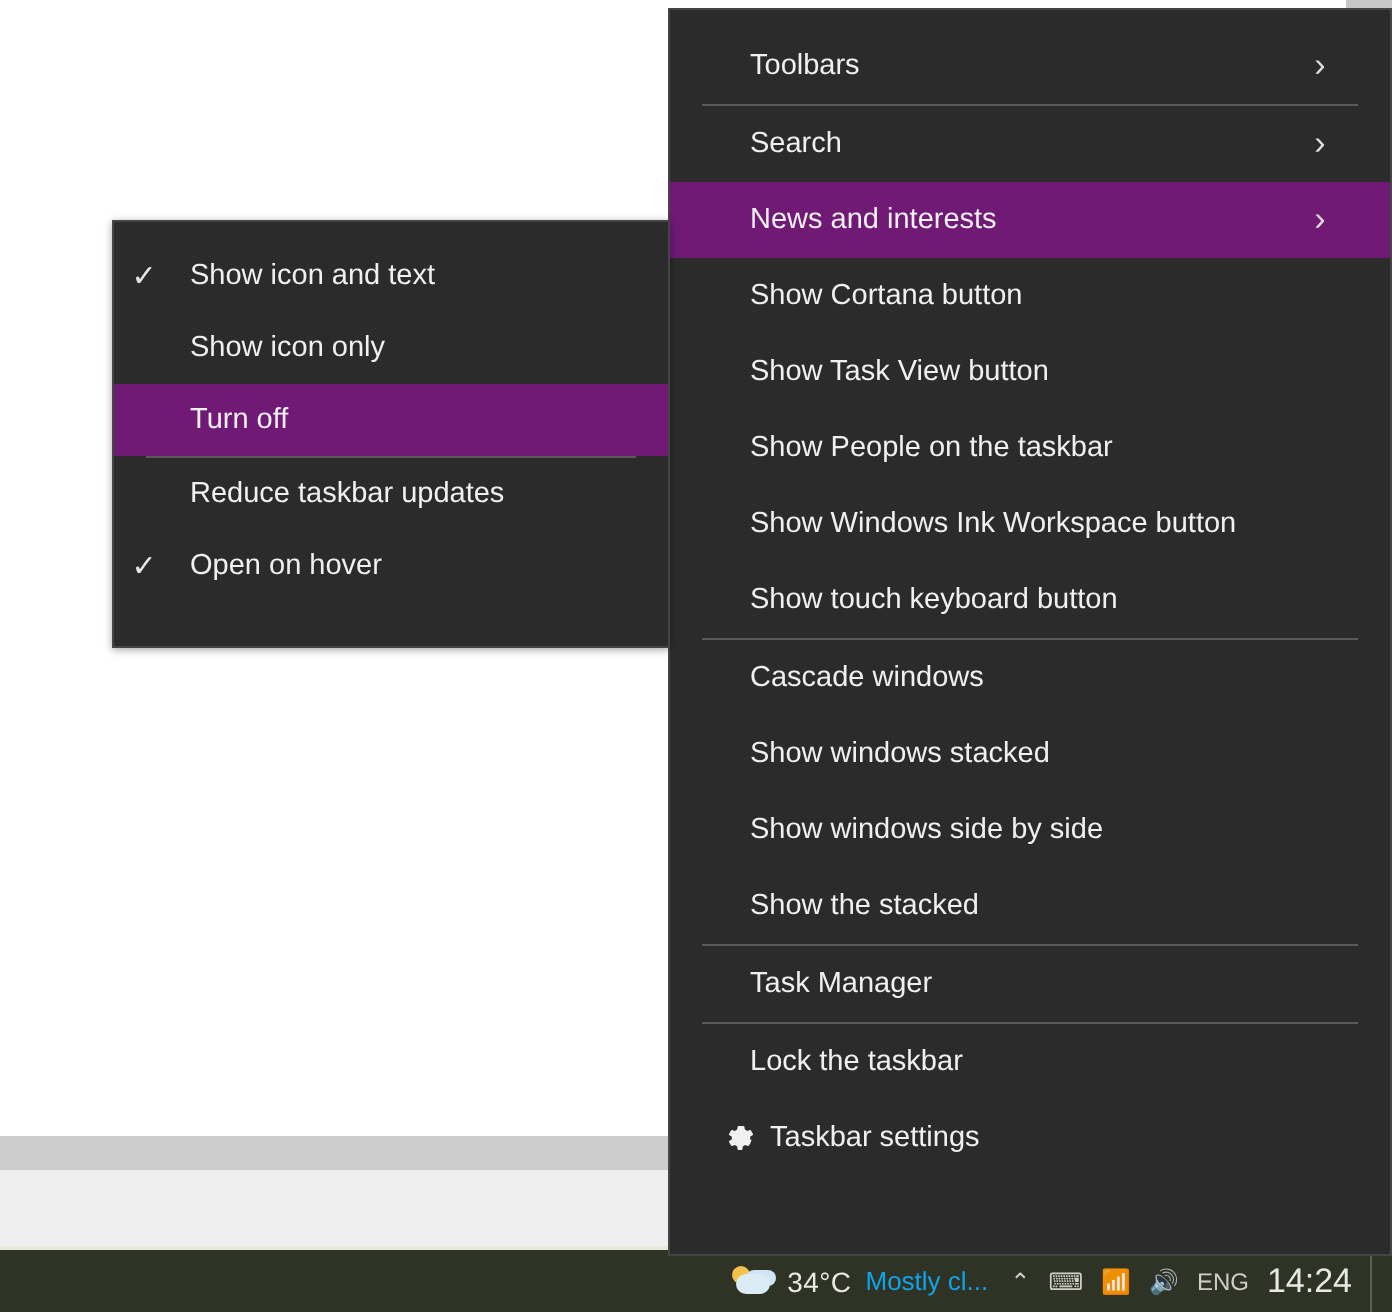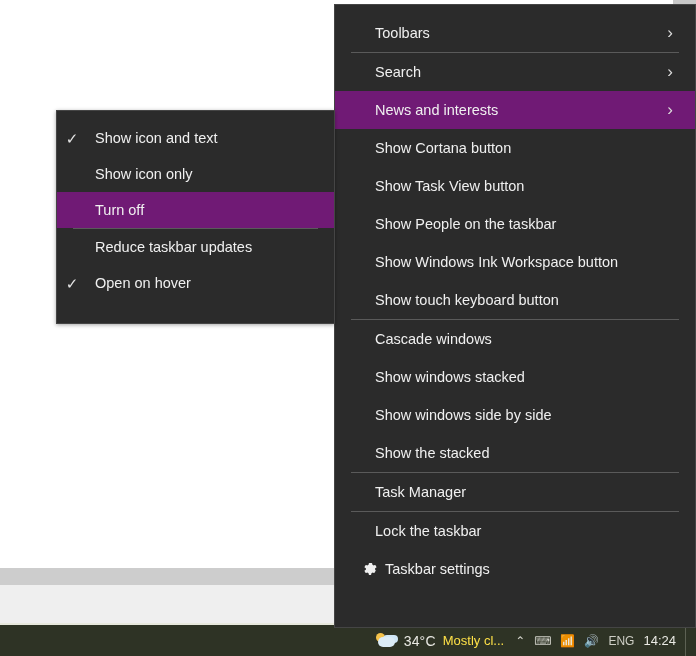--- a/index.html
+++ b/index.html
@@ -95,28 +95,28 @@
   }
   .weather-glyph .cloud {
     position: absolute;
     left: 3px; top: 4px;
     width: 17px; height: 10px;
     border-radius: 6px;
     background: #dcecf7;
     box-shadow: 4px -3px 0 -1px #cfe6f6;
   }
   .tb-temp { font-size: 14px; letter-spacing: .2px; }
-  .tb-cond { font-size: 13px; color: #fde047; }
+  .tb-cond { font-size: 13px; color: #0ea5e9; }
   .tb-ico {
     font-size: 12px;
     color: #dcdcd4;
     opacity: .92;
   }
   .tb-clock {
-    font-size: 13px;
+    font-size: 17px;
     line-height: 1.05;
     text-align: center;
   }
   .tb-showdesk {
     width: 8px;
     height: 31px;
     border-left: 1px solid #5d6153;
   }
 
   
@@ -189,21 +189,21 @@
 
   
   #menu-taskbar {
     left: 334px;
     top: 4px;
     width: 362px;
     height: 624px;
   }
   #menu-taskbar .ctx-item { padding-left: 40px; }
   #menu-taskbar .ctx-item.has-icon { padding-left: 20px; }
-  #menu-taskbar .ctx-item.has-chevron { padding-right: 14px; }
+  #menu-taskbar .ctx-item.has-chevron { padding-right: 24px; }
 
   
   #menu-news {
     left: 56px;
     top: 110px;
     width: 279px;
     height: 214px;
     box-shadow: 0 1px 4px rgba(0,0,0,.35);
   }
   #menu-news .ctx-item { height: 36px; font-size: 14.5px; }

